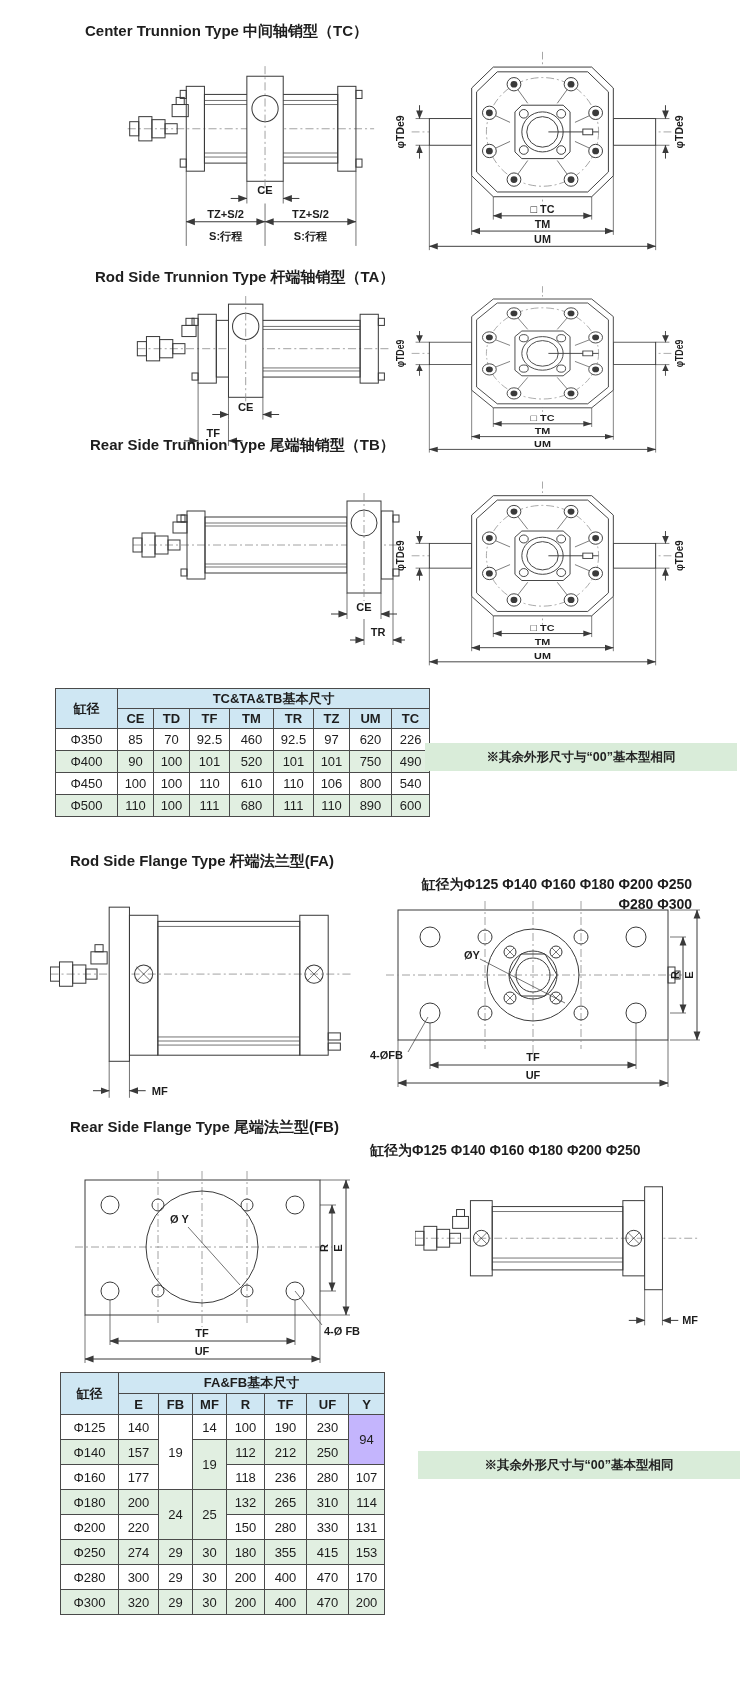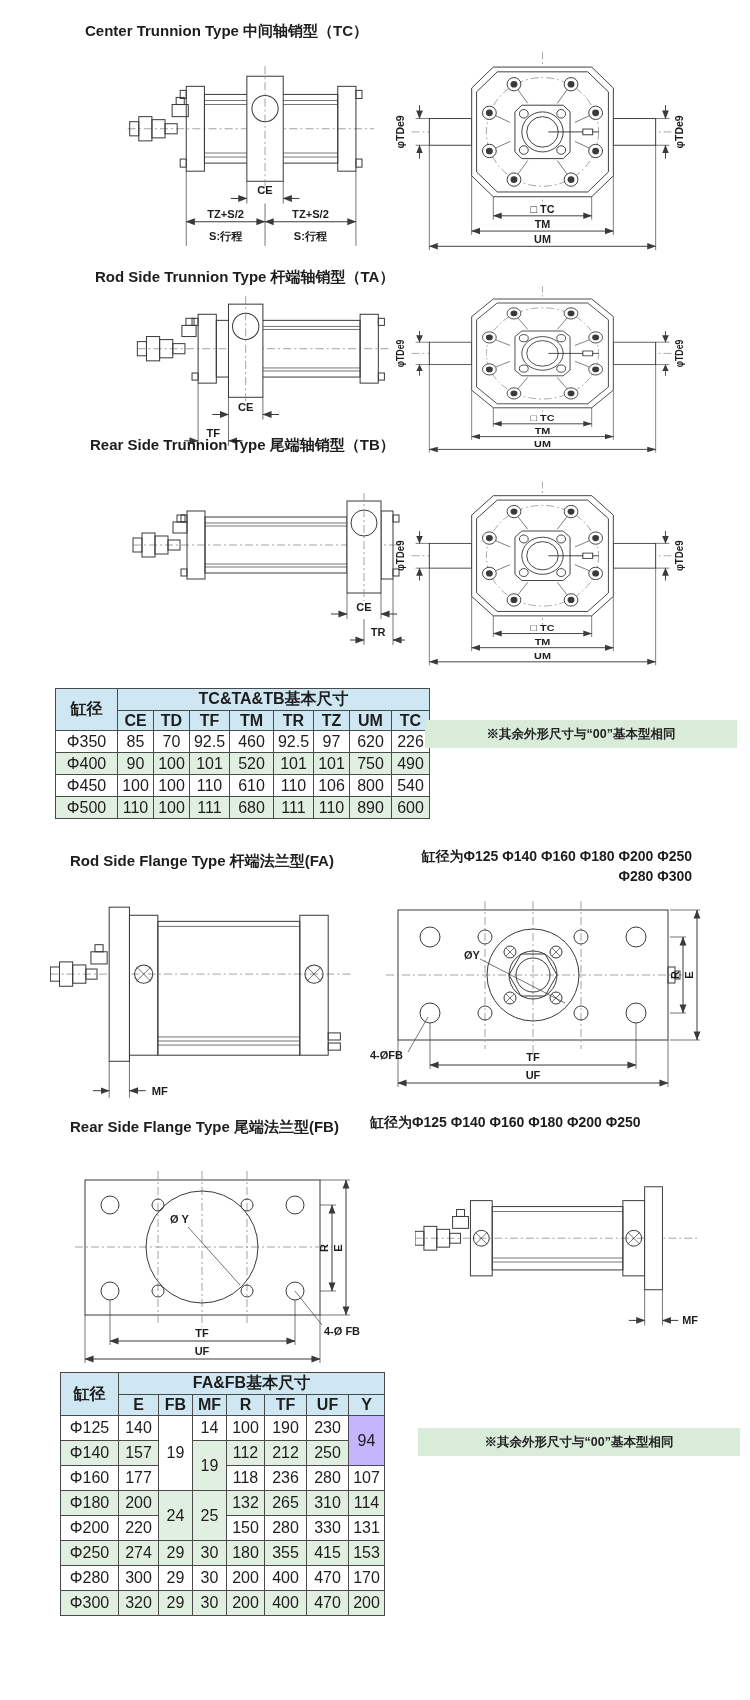--- a/index.html
+++ b/index.html
@@ -1,31 +1,31 @@
 <!DOCTYPE html>
 <html><head>
 <meta charset="utf-8">
 <style>
   html,body{margin:0;padding:0;background:#fff;}
   #page{position:relative;width:750px;height:1700px;background:#ffffff;overflow:hidden;
         font-family:"Liberation Sans",sans-serif;color:#1d1d1d;}
   .sec-title{position:absolute;font-size:15px;font-weight:bold;color:#1d1d1d;white-space:nowrap;}
-  .bore-note{position:absolute;font-size:14px;font-weight:bold;text-align:right;line-height:20px;white-space:nowrap;}
+  .bore-note{position:absolute;font-size:14px;font-weight:bold;text-align:right;line-height:20px;white-space:nowrap;margin-top:28px;}
   .bore-note.leftalign{text-align:left;}
   .note-box{position:absolute;background:#d9ecd9;font-size:12.5px;font-weight:bold;
-            display:flex;align-items:center;justify-content:center;color:#222;}
+            display:flex;align-items:center;justify-content:center;color:#222;margin-top:23px;}
   .drw{position:absolute;}
   .s{stroke:#3a3a3a;fill:none;stroke-width:1;}
   .sw{stroke:#3a3a3a;fill:#ffffff;stroke-width:1;}
   .sf{stroke:none;fill:#3a3a3a;}
   .cl{stroke:#8c8c8c;stroke-dasharray:8 3 2 3;stroke-width:0.8;fill:none;}
   .tn{stroke:#3a3a3a;stroke-width:0.7;fill:none;}
   text.dim{font-family:"Liberation Sans",sans-serif;font-size:11px;font-weight:bold;fill:#1d1d1d;stroke:none;}
   table.spec{position:absolute;border-collapse:collapse;table-layout:fixed;
-             font-size:16px;text-align:center;background:#fff;}
+             font-size:13px;text-align:center;background:#fff;}
   table.spec th,table.spec td{border:1px solid #4a4a4a;padding:0 1px;overflow:hidden;}
   table.spec thead th{background:#cfe7f3;font-weight:bold;}
   table.spec tr.rg td{background:#e1efe1;}
   table.spec tr.rw td{background:#ffffff;}
   #table1 tbody tr{height:22px;}
   #table1 thead tr{height:20px;}
   #table2 tbody tr{height:25px;}
   #table2 thead tr{height:21px;}
 </style>
 </head>

